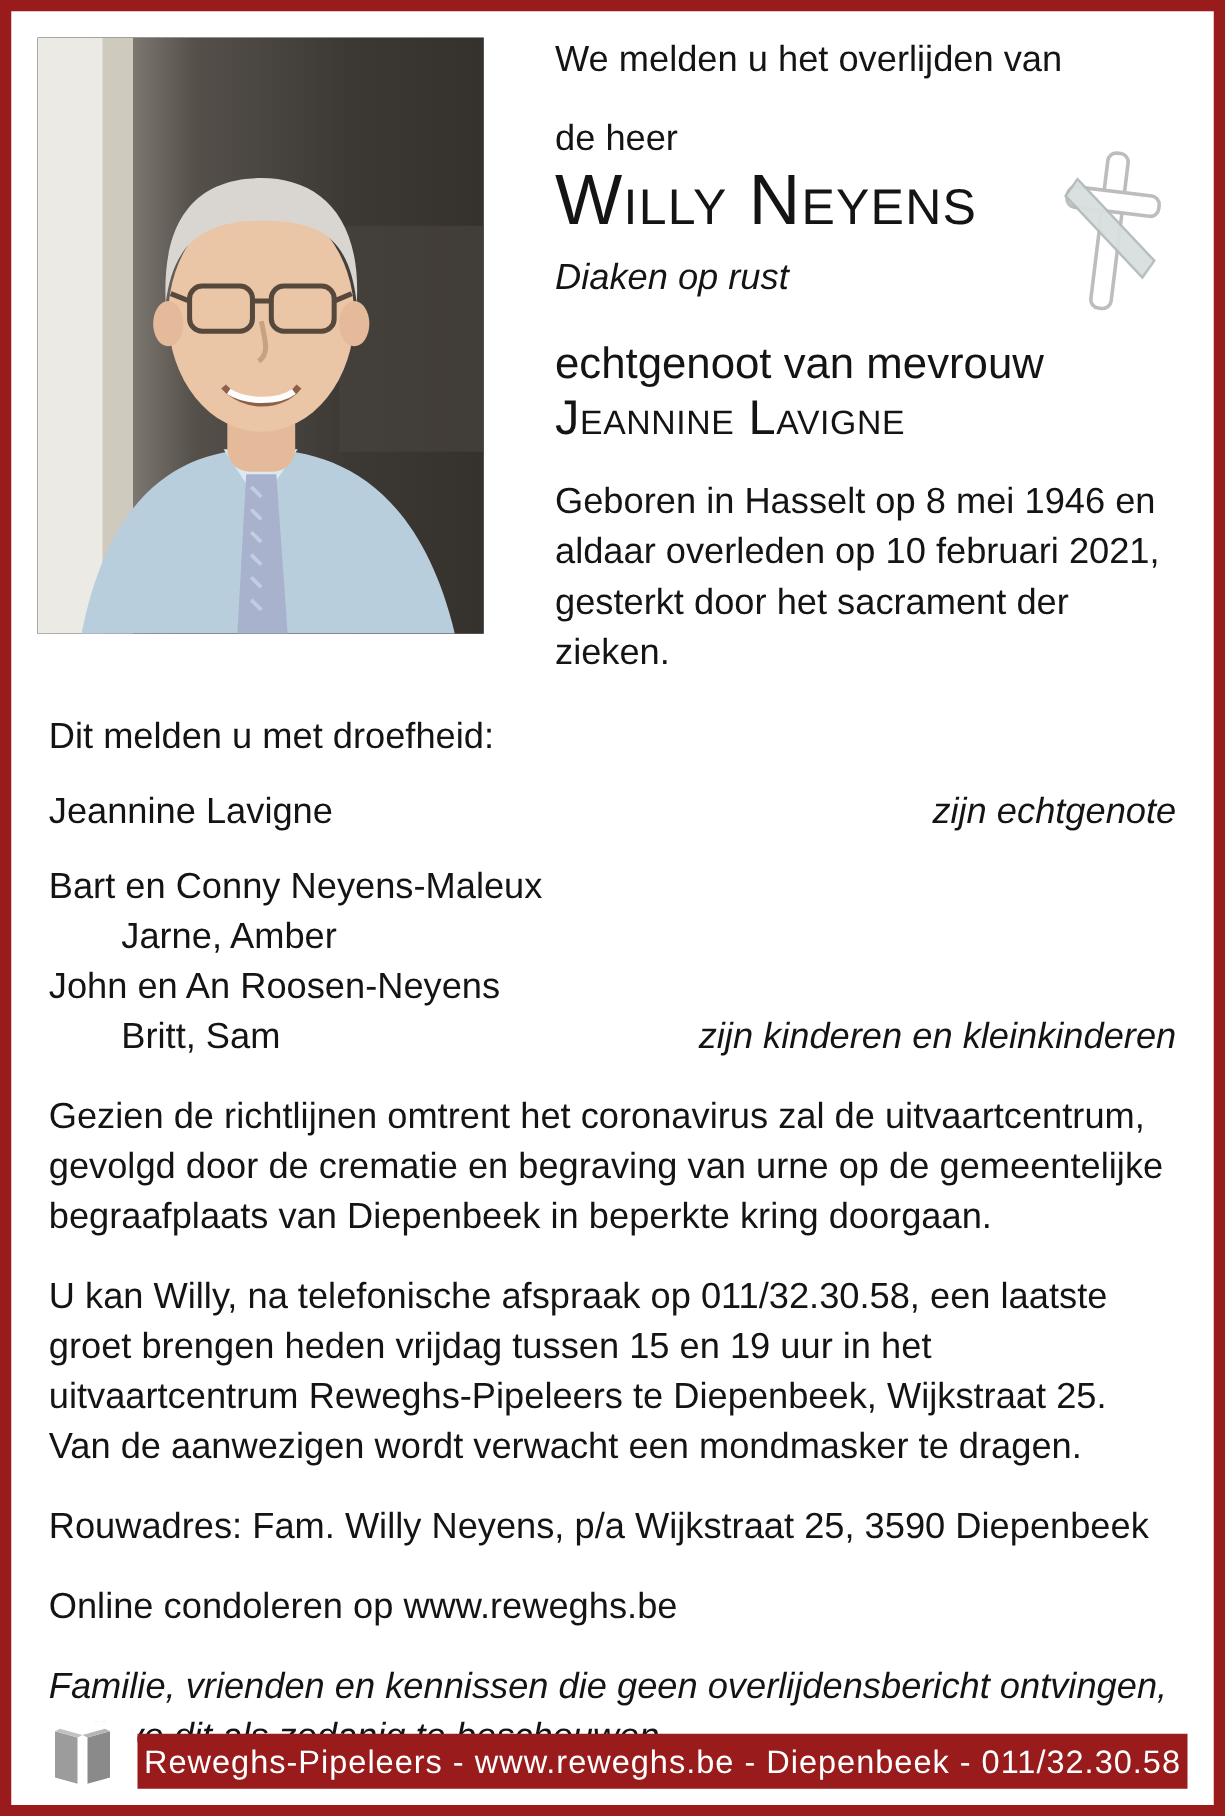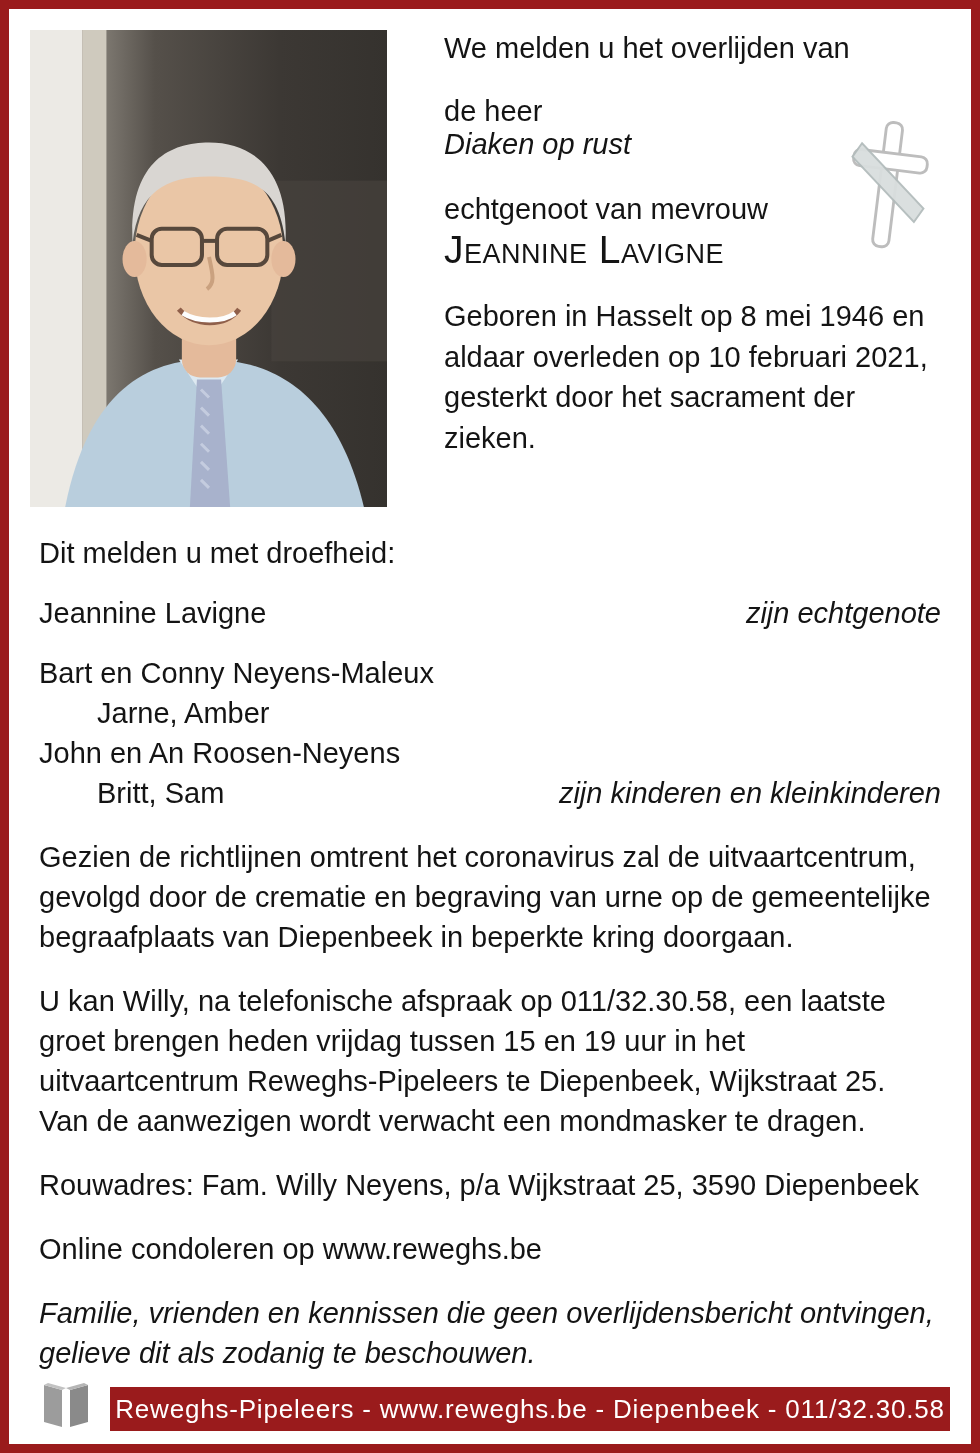--- a/index.html
+++ b/index.html
@@ -43,21 +43,21 @@
   .salutation   { font-size: 29px; margin-bottom: 0px; }
   .deceased-name{
     font-variant: small-caps;
     font-size: 57px;
     line-height: 1.15;
     letter-spacing: 1px;
     font-weight: 400;
     margin-bottom: 12px;
   }
   .role         { font-style: italic; font-size: 29px; margin-bottom: 30px; }
-  .spouse-intro { font-size: 29px; margin-bottom: 2px; margin-top: 32px; }
+  .spouse-intro { font-size: 35px; margin-bottom: 2px; margin-top: 32px; }
   .spouse-name  {
     font-variant: small-caps;
     font-size: 39px;
     letter-spacing: 0.5px;
     margin-bottom: 24px;
   }
   .bio { font-size: 29px; line-height: 1.40; max-width: 545px; }
 
   .cross-wrap {
     position: absolute;
@@ -165,20 +165,21 @@
 
         <path d="M178 226 C182 244 184 252 176 258" stroke="#caa17f" stroke-width="4" fill="none"></path>
         <path d="M148 278 C164 296 194 296 208 278" stroke="#8f5f4a" stroke-width="5" fill="none"></path>
         <path d="M152 282 C166 291 192 291 204 282" stroke="#fdfdfd" stroke-width="5" fill="none"></path>
       </svg>
     </div>
 
     <div class="right-col">
       <div class="intro">We melden u het overlijden van</div>
       <div class="salutation">de heer</div>
+      <div class="deceased-name">Willy Neyens</div>
       <div class="role">Diaken op rust</div>
       <div class="spouse-intro">echtgenoot van mevrouw</div>
       <div class="spouse-name">Jeannine Lavigne</div>
       <div class="bio">Geboren in Hasselt op 8 mei 1946 en aldaar overleden op 10 februari 2021, gesterkt door het sacrament der zieken.</div>
 
       <div class="cross-wrap">
         <svg viewBox="0 0 100 145">
           <g transform="rotate(7 50 72)">
             <rect x="42" y="6" width="17" height="130" rx="7" fill="#ffffff" stroke="#bdbdbd" stroke-width="3"></rect>
             <rect x="12" y="38" width="77" height="17" rx="7" fill="#ffffff" stroke="#bdbdbd" stroke-width="3"></rect>

